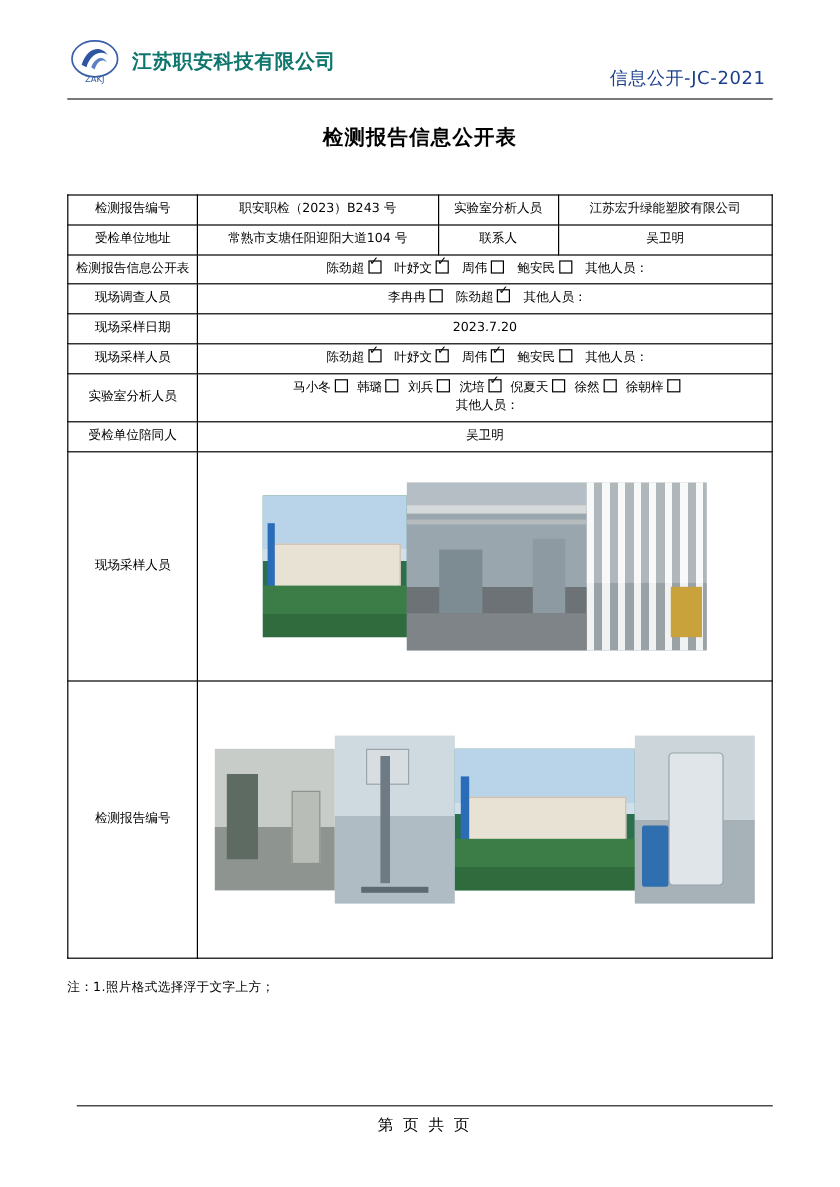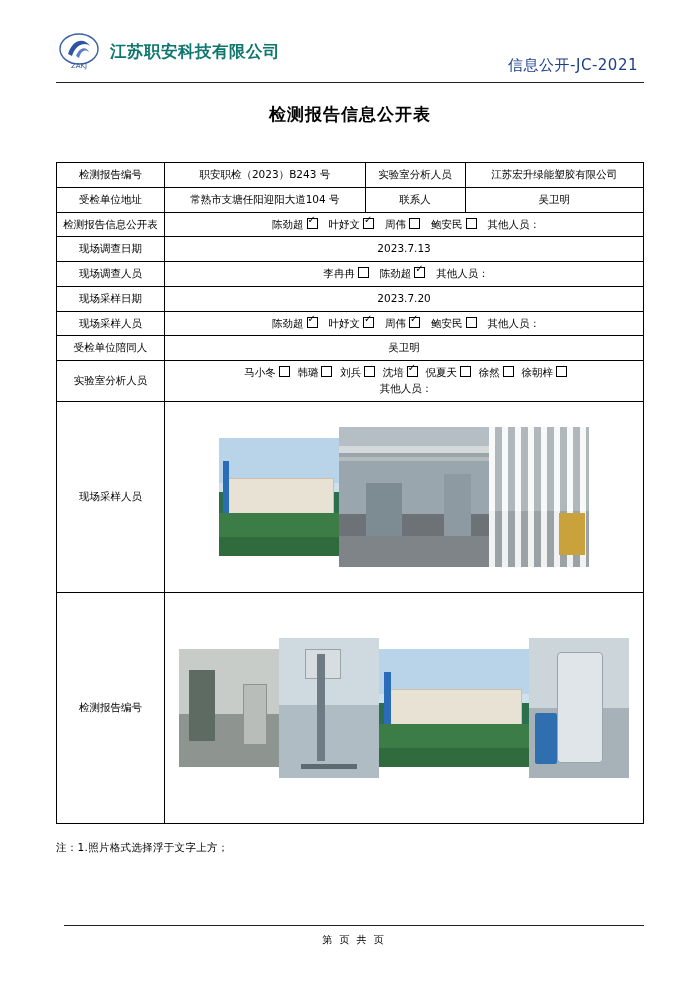--- a/index.html
+++ b/index.html
@@ -238,21 +238,21 @@
     letter-spacing: .3px;
   }
   .footer {
     position: absolute;
     left: 64px;
     right: 56px;
     bottom: 42px;
     border-top: 1px solid #222;
     padding-top: 7px;
     text-align: center;
-    font-size: 10px;
+    font-size: 13px;
     font-family: "DejaVu Sans", "Liberation Sans", sans-serif;
     letter-spacing: 2px;
   }
 </style>
 </head>
 <body>
 
 <div class="page">
 
   <div class="header">
@@ -296,65 +296,61 @@
         <td class="label">检测报告信息公开表</td>
         <td colspan="3" class="row-people">
           <span class="nm"><span>陈劲超</span><span class="cb checked"></span></span>
           &nbsp;&nbsp;<span class="nm"><span>叶妤文</span><span class="cb checked"></span></span>
           &nbsp;&nbsp;<span class="nm"><span>周伟</span><span class="cb"></span></span>
           &nbsp;&nbsp;<span class="nm"><span>鲍安民</span><span class="cb"></span></span>
           &nbsp;&nbsp;<span class="nm">其他人员：</span>
         </td>
       </tr>
       <tr>
-        <td class="label">现场调查日期</td>
-        <td colspan="3">2023.7.13</td>
-      </tr>
-      <tr>
         <td class="label">现场调查人员</td>
         <td colspan="3" class="row-people">
           <span class="nm"><span>李冉冉</span><span class="cb"></span></span>
           &nbsp;&nbsp;<span class="nm"><span>陈劲超</span><span class="cb checked"></span></span>
           &nbsp;&nbsp;<span class="nm">其他人员：</span>
         </td>
       </tr>
       <tr>
         <td class="label">现场采样日期</td>
         <td colspan="3">2023.7.20</td>
       </tr>
       <tr>
         <td class="label">现场采样人员</td>
         <td colspan="3" class="row-people">
           <span class="nm"><span>陈劲超</span><span class="cb checked"></span></span>
           &nbsp;&nbsp;<span class="nm"><span>叶妤文</span><span class="cb checked"></span></span>
           &nbsp;&nbsp;<span class="nm"><span>周伟</span><span class="cb checked"></span></span>
           &nbsp;&nbsp;<span class="nm"><span>鲍安民</span><span class="cb"></span></span>
           &nbsp;&nbsp;<span class="nm">其他人员：</span>
         </td>
-      </tr>
-      <tr>
-        <td class="label">受检单位陪同人</td>
-        <td colspan="3">吴卫明</td>
       </tr>
       <tr>
         <td class="label">实验室分析人员</td>
         <td colspan="3" class="row-people">
           <div>
             <span class="nm"><span>马小冬</span><span class="cb"></span></span>
             &nbsp;<span class="nm"><span>韩璐</span><span class="cb"></span></span>
             &nbsp;<span class="nm"><span>刘兵</span><span class="cb"></span></span>
             &nbsp;<span class="nm"><span>沈培</span><span class="cb checked"></span></span>
             &nbsp;<span class="nm"><span>倪夏天</span><span class="cb"></span></span>
             &nbsp;<span class="nm"><span>徐然</span><span class="cb"></span></span>
             &nbsp;<span class="nm"><span>徐朝梓</span><span class="cb"></span></span>
           </div>
           <div>其他人员：</div>
         </td>
       </tr>
       <tr>
+        <td class="label">受检单位陪同人</td>
+        <td colspan="3">吴卫明</td>
+      </tr>
+      <tr>
         <td class="label">现场采样人员</td>
         <td colspan="3" class="photo-cell">
           <div class="photo-strip">
             <div class="ph w1 img-building">
               <div class="wall"></div>
                 <div class="banner"></div>
                 <div class="pole"></div>
             </div>
             <div class="ph w2 tall img-interior">
               <div class="beam"></div>

